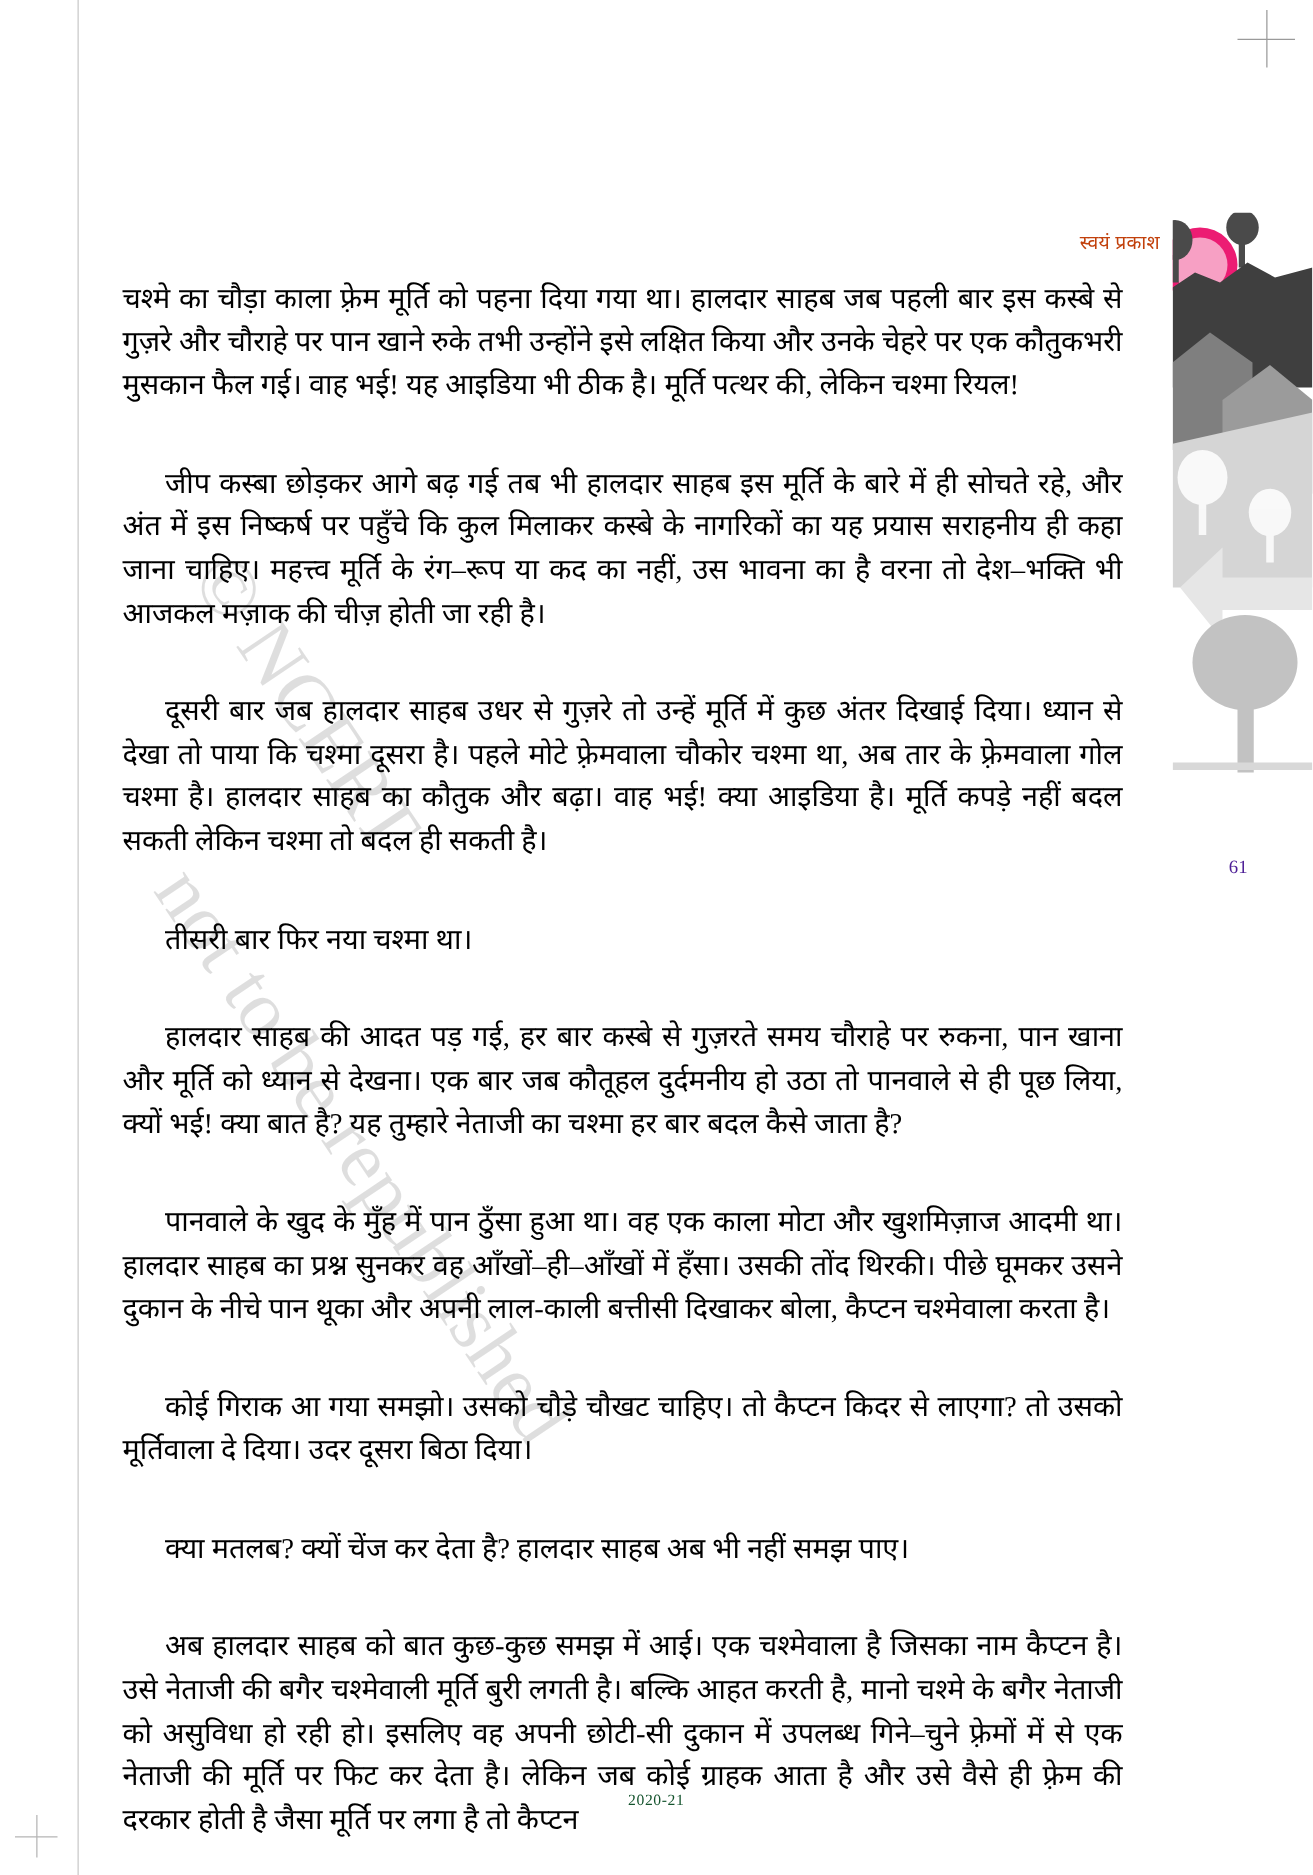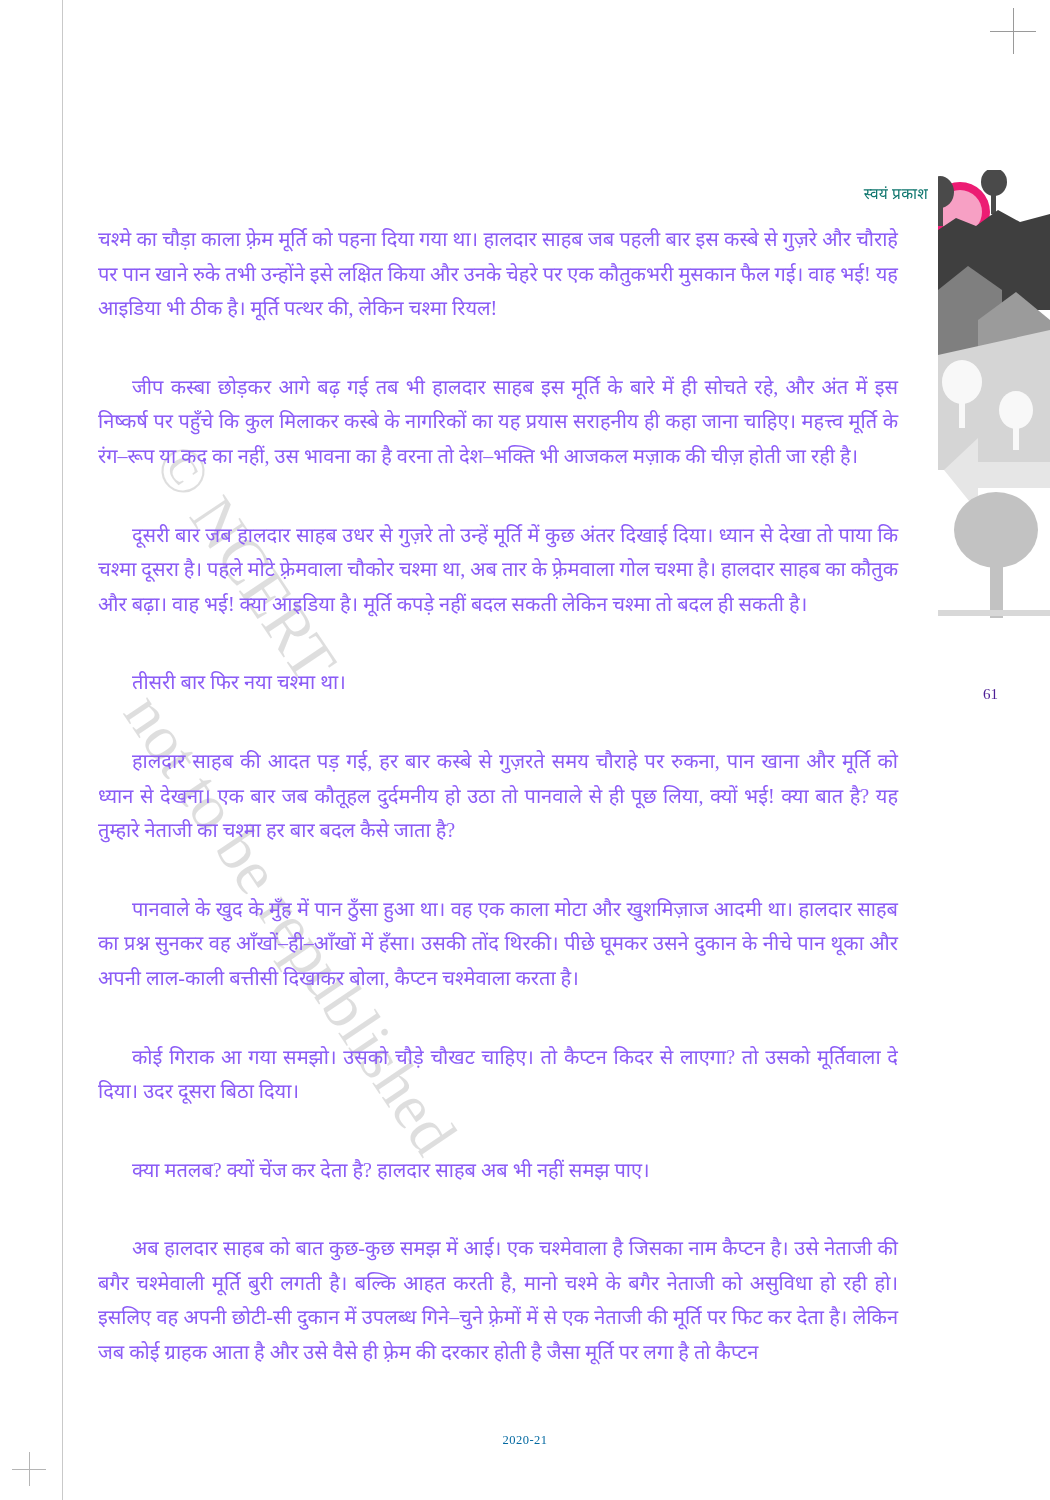--- a/index.html
+++ b/index.html
@@ -41,56 +41,56 @@
   .page {
     position: absolute;
     inset: 0;
   }
 
   .running-head {
     position: absolute;
     top: 182px;
     right: 122px;
     font-size: 15.5px;
-    color: #0f766e;
+    color: #c2410c;
     letter-spacing: .2px;
     font-family: "Liberation Serif", "DejaVu Serif", serif;
   }
 
   .page-number {
     position: absolute;
     top: 686px;
     right: 52px;
     font-size: 15px;
     color: #4c1d95;
   }
 
   .footer {
     position: absolute;
     bottom: 52px;
     left: 0;
     right: 0;
     text-align: center;
     font-size: 12.5px;
-    color: #0369a1;
+    color: #14532d;
     letter-spacing: .5px;
   }
 
   
   .content {
     position: absolute;
     left: 98px;
     top: 222px;
     width: 800px;
   }
   .content p {
     margin: 0 0 0 0;
-    font-size: 20px;
+    font-size: 23px;
     line-height: 34.6px;
-    color: #8b5cf6;
+    color: #000000;
     text-align: justify;
     text-justify: inter-word;
     text-indent: 0;
     letter-spacing: 0px;
   }
   .content p.ind {
     text-indent: 34px;
     margin-top: 44px;
   }
 

